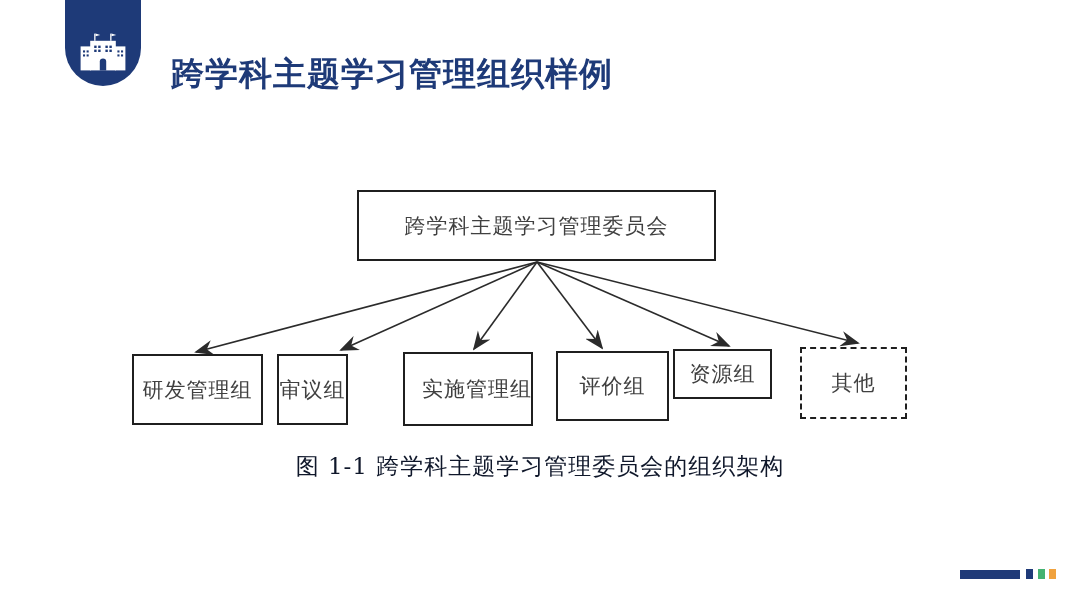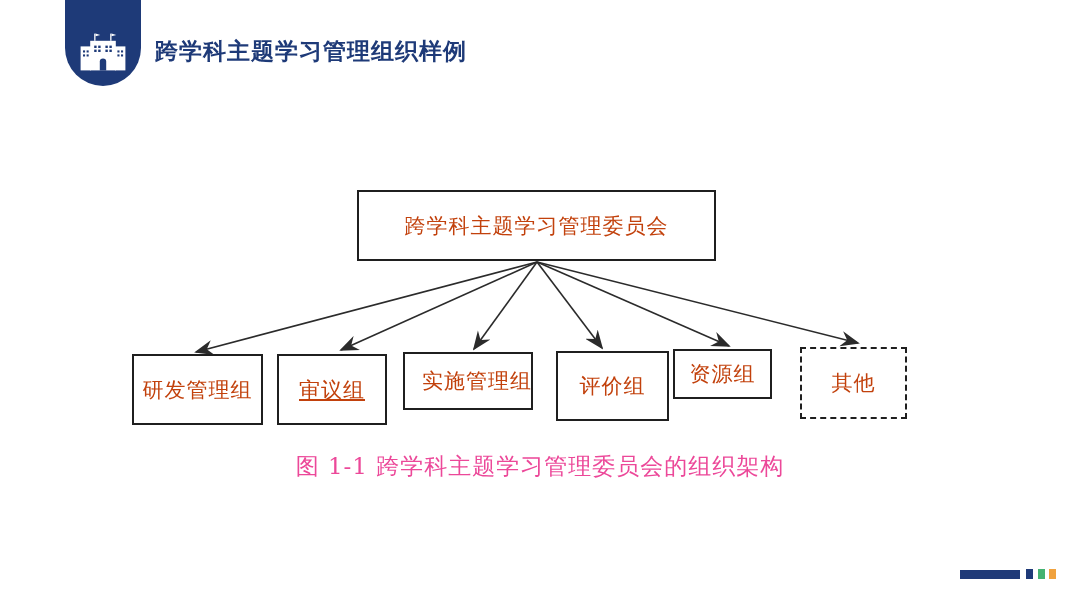--- a/index.html
+++ b/index.html
@@ -22,22 +22,22 @@
     display: flex;
     align-items: flex-end;
     justify-content: center;
     padding-bottom: 14px;
     box-sizing: border-box;
   }
   .badge svg { display: block; }
   .slide-title {
     position: absolute;
     left: 155px; top: 36px;
-    margin: 0;
-    font-size: 23px;
+    margin: 16px;
+    font-size: 33px;
     font-weight: bold;
     color: #1e3a78;
     letter-spacing: 1px;
     white-space: nowrap;
     font-family: "DejaVu Serif", "Liberation Serif", serif;
   }
 
   
   .arrows {
     position: absolute;
@@ -47,40 +47,40 @@
   }
   .node {
     position: absolute;
     box-sizing: border-box;
     border: 2px solid #1f1f1f;
     background: #ffffff;
     display: flex;
     align-items: center;
     justify-content: center;
     font-size: 21px;
-    color: #c2410c;
+    color: #404040;
     letter-spacing: 1px;
     white-space: nowrap;
   }
   .node.dashed { border-style: dashed; }
   .node.root { left: 357px; top: 190px; width: 359px; height: 71px; }
   .node.c0 { left: 132px; top: 354px; width: 131px; height: 71px; text-align: center; }
-  .node.c1 { left: 277px; top: 354px; width:  110px; height: 71px; text-decoration: underline; }
-  .node.c2 { left: 403px; top: 352px; width: 130px; height: 58px; padding-left: 18px; }
+  .node.c1 { left: 277px; top: 354px; width:  71px; height: 71px; }
+  .node.c2 { left: 403px; top: 352px; width: 130px; height: 74px; padding-left: 18px; }
   .node.c3 { left: 542px; top: 351px; width: 113px; height: 70px; margin-left: 14px; }
   .node.c4 { left: 673px; top: 349px; width:  99px; height: 50px; }
   .node.c5 { left: 800px; top: 347px; width: 107px; height: 72px; }
 
   .figure-caption {
     position: absolute;
     left: 0; right: 0;
     top: 451px;
     text-align: center;
     font-size: 23px;
-    color: #ec4899;
+    color: #0f172a;
     letter-spacing: 1px;
   }
 
   
   .footer-bar {
     position: absolute;
     left: 960px; top: 570px;
     width: 60px; height: 9px;
     background: #1f3a78;
   }

